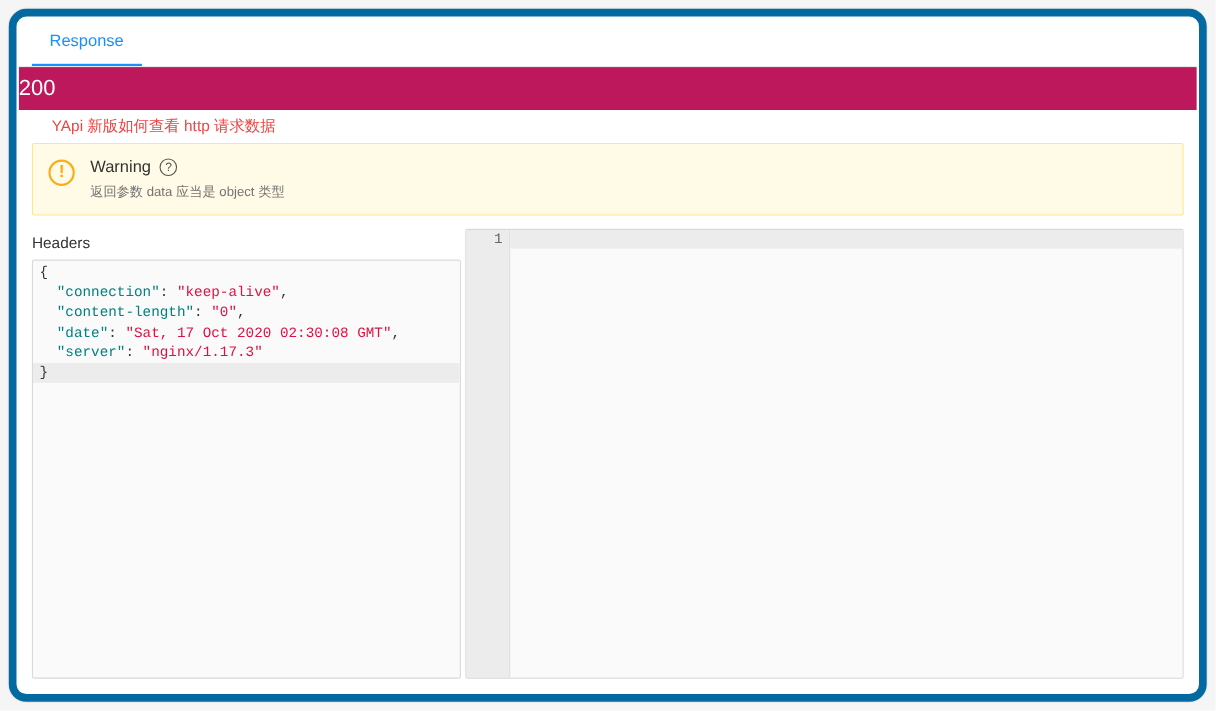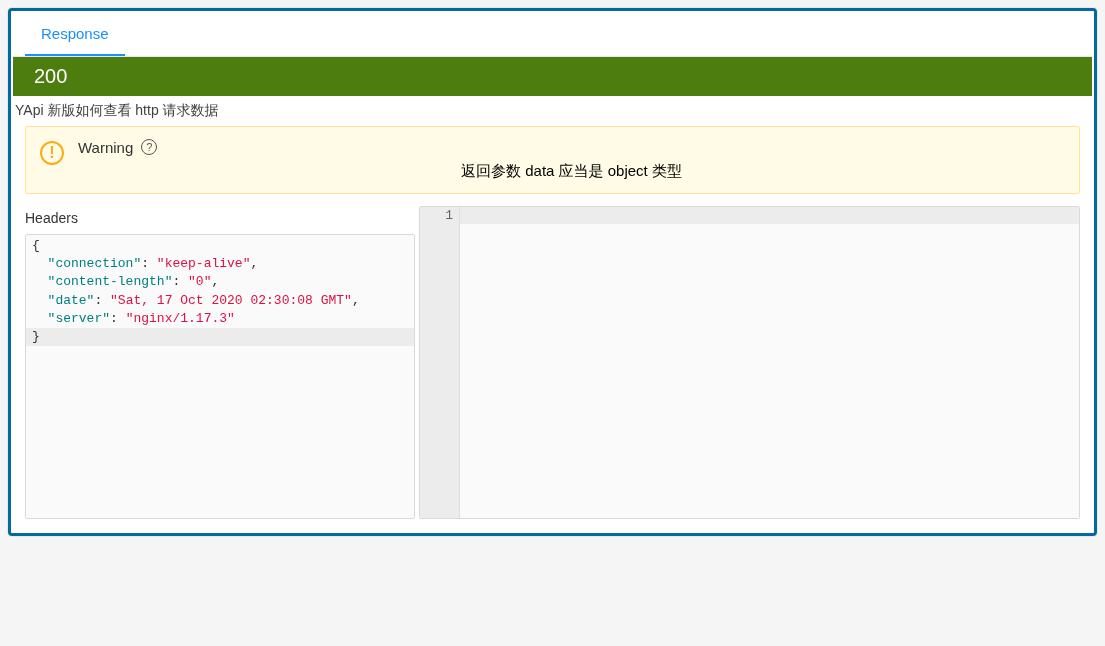--- a/index.html
+++ b/index.html
@@ -5,25 +5,25 @@
     * { box-sizing: border-box; margin: 0; padding: 0; }
     body {
       font-family: -apple-system, BlinkMacSystemFont, "Segoe UI", "Microsoft YaHei", sans-serif;
       font-size: 14px;
       color: #333;
       background: #f5f5f5;
       padding: 8px;
     }
     .outer-frame {
       background: #fff;
-      border: 3px solid #0369a1;
-      border-radius: 4px;
+      border: 7px solid #0369a1;
+      border-radius: 16px;
       padding: 2px;
       width: 1089px;
-      height: 528px;
+      height: 630px;
       box-shadow: 0 0 0 1px #e8e8e8;
     }
     .inner-frame {
       border: 0px solid #e8e8e8;
       border-radius: 2px;
       height: 100%;
       display: flex;
       flex-direction: column;
       overflow: hidden;
     }
@@ -33,33 +33,34 @@
       border-bottom: 1px solid #e8e8e8;
     }
     .tab {
       padding: 12px 16px;
       color: #1890ff;
       cursor: pointer;
       border-bottom: 2px solid #1890ff;
       font-size: 15px;
     }
     .status-bar {
-      background: #4d7c0f;
+      background: #be185d;
       color: #fff;
-      padding: 8px 21px;
+      padding: 8px 0;
       font-size: 20px;
       font-weight: 500;
     }
     .link-row {
       padding: 6px 2px 2px 2px;
     }
     .link-row a {
-      color: #404040;
+      color: #ef4444;
       text-decoration: none;
       font-size: 14px;
+      margin-left: 28px;
     }
     .warning-box {
       margin: 4px 12px 8px 12px;
       background: #fffbe6;
       border: 1px solid #ffe58f;
       border-radius: 2px;
       padding: 12px 14px;
       display: flex;
       align-items: flex-start;
       gap: 14px;
@@ -74,41 +75,40 @@
       justify-content: center;
       color: #faad14;
       font-weight: bold;
       font-size: 16px;
       flex-shrink: 0;
       margin-top: 2px;
     }
     .warning-content { flex: 1; }
     .warning-title {
       display: flex;
-      align-items: flex-start;
+      align-items: center;
       gap: 8px;
       font-size: 15px;
       color: #333;
       margin-bottom: 6px;
     }
     .question-icon {
       width: 16px;
       height: 16px;
       border: 1px solid #555;
       border-radius: 50%;
       display: inline-flex;
       align-items: center;
       justify-content: center;
       font-size: 11px;
       color: #555;
     }
     .warning-desc {
-      color: #000000;
-      font-size: 15px;
-      text-align: center;
+      color: #737373;
+      font-size: 12px;
     }
     .panels-row {
       display: flex;
       gap: 4px;
       padding: 4px 12px 12px 12px;
       flex: 1;
       min-height: 0;
     }
     .panel {
       display: flex;

